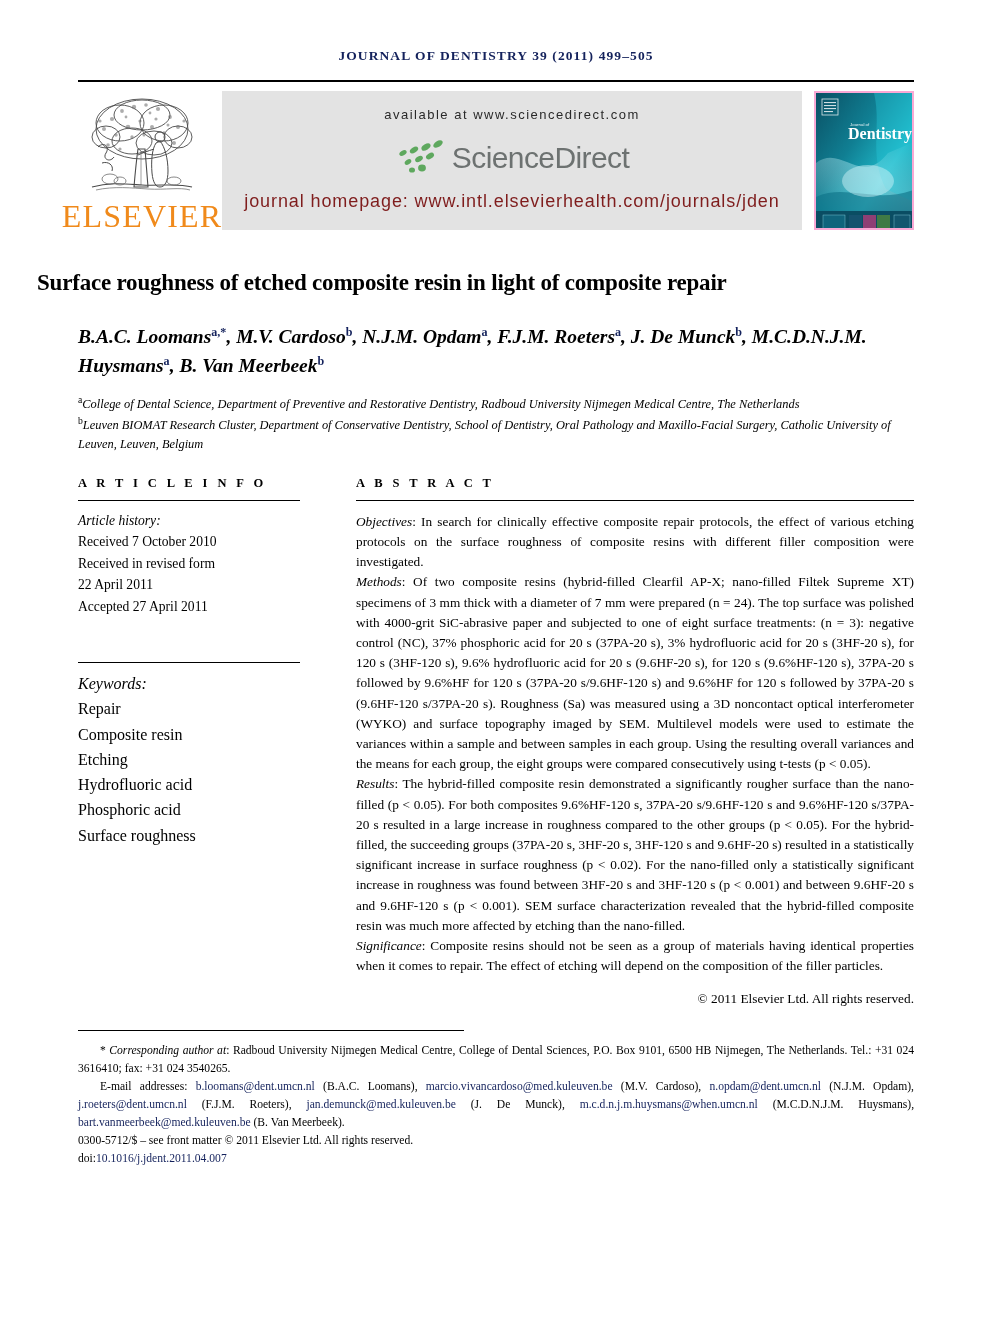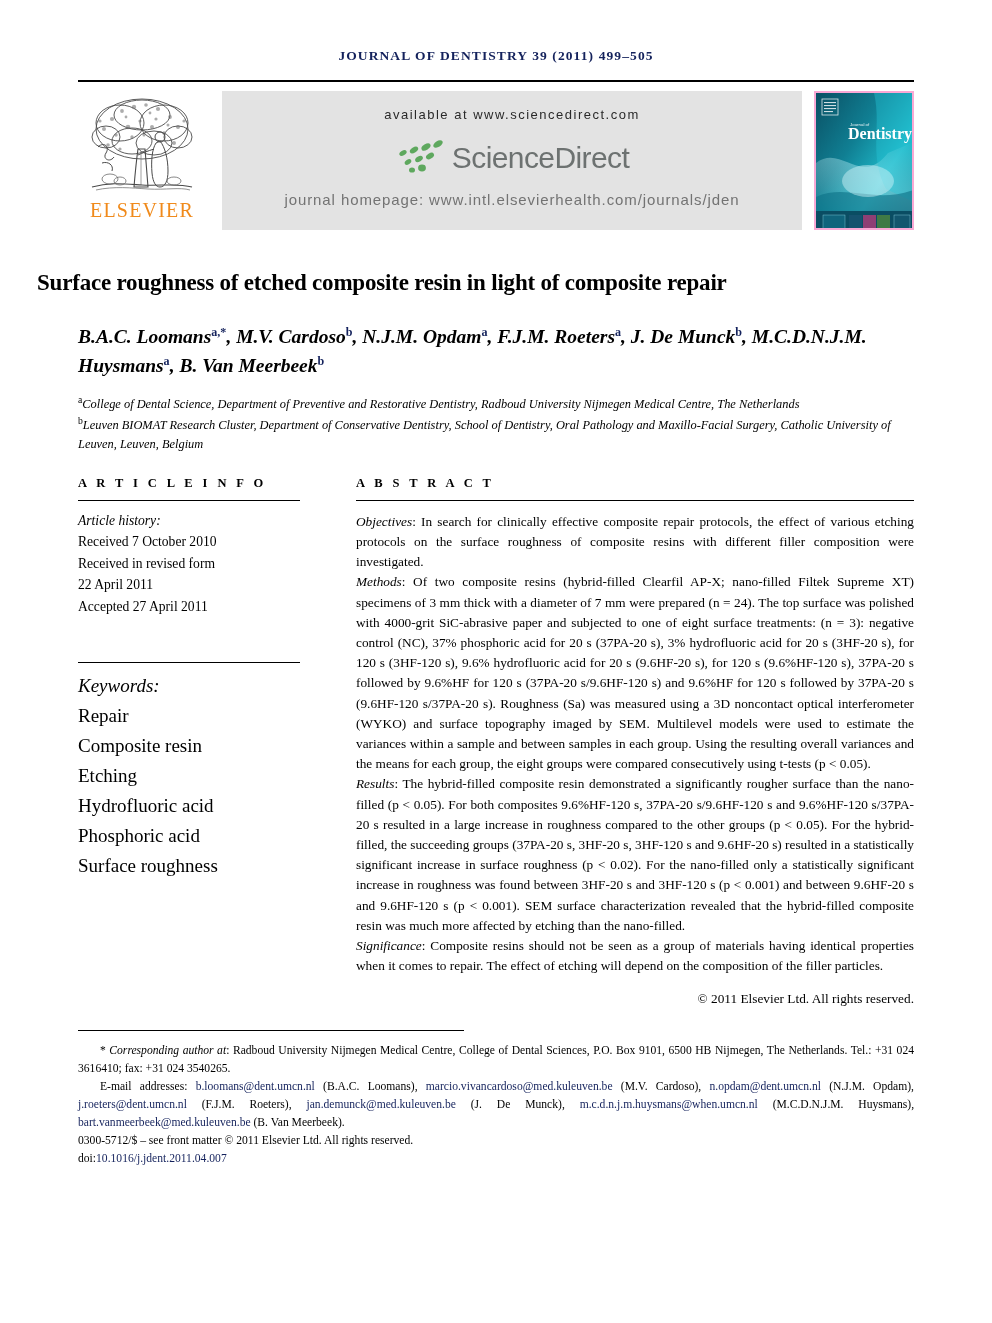--- a/index.html
+++ b/index.html
@@ -42,21 +42,21 @@
     flex: 0 0 128px;
     display: flex;
     flex-direction: column;
     align-items: center;
     justify-content: flex-start;
   }
   .tree-wrap { width: 112px; height: 108px; }
   .elsevier-word {
     color: #f08a1b;
     font-family: "Liberation Serif", serif;
-    font-size: 20px;
+    font-size: 32px;
     letter-spacing: 1.2px;
     line-height: 1;
     margin-top: 1px;
   }
 
   .banner {
     flex: 1 1 auto;
     background: #e3e3e3;
     margin: 0 12px 0 16px;
     display: flex;
@@ -79,22 +79,22 @@
   }
   .sd-swoosh { width: 52px; height: 36px; margin-right: 5px; }
   .sd-word {
     font-family: "Liberation Sans", sans-serif;
     font-size: 30px;
     color: #6d7271;
     letter-spacing: -0.6px;
   }
   .banner-home {
     font-family: "Liberation Sans", sans-serif;
-    font-size: 15px;
-    color: #737373;
+    font-size: 18px;
+    color: #7f1d1d;
     letter-spacing: 0.9px;
   }
 
   .cover {
     width: 100px;
     flex: 0 0 100px;
     border: 2px solid #f9a8d4;
     position: relative;
     overflow: hidden;
     background: #0d5f70;
@@ -153,21 +153,21 @@
     font-family: "Liberation Serif", serif;
     font-size: 13.6px;
     line-height: 1.58;
     padding-top: 9px;
   }
   .info-block .lbl { font-style: italic; }
 
   .kw-rule { border-top: 1.2px solid #000; margin-top: 45px; }
   .kw-block {
     font-family: "Liberation Serif", serif;
-    font-size: 19px;
+    font-size: 16px;
     line-height: 1.58;
     padding-top: 8px;
   }
   .kw-block .lbl { font-style: italic; }
 
   .abstract {
     font-family: "Liberation Serif", serif;
     font-size: 13.3px;
     line-height: 1.52;
     text-align: justify;

